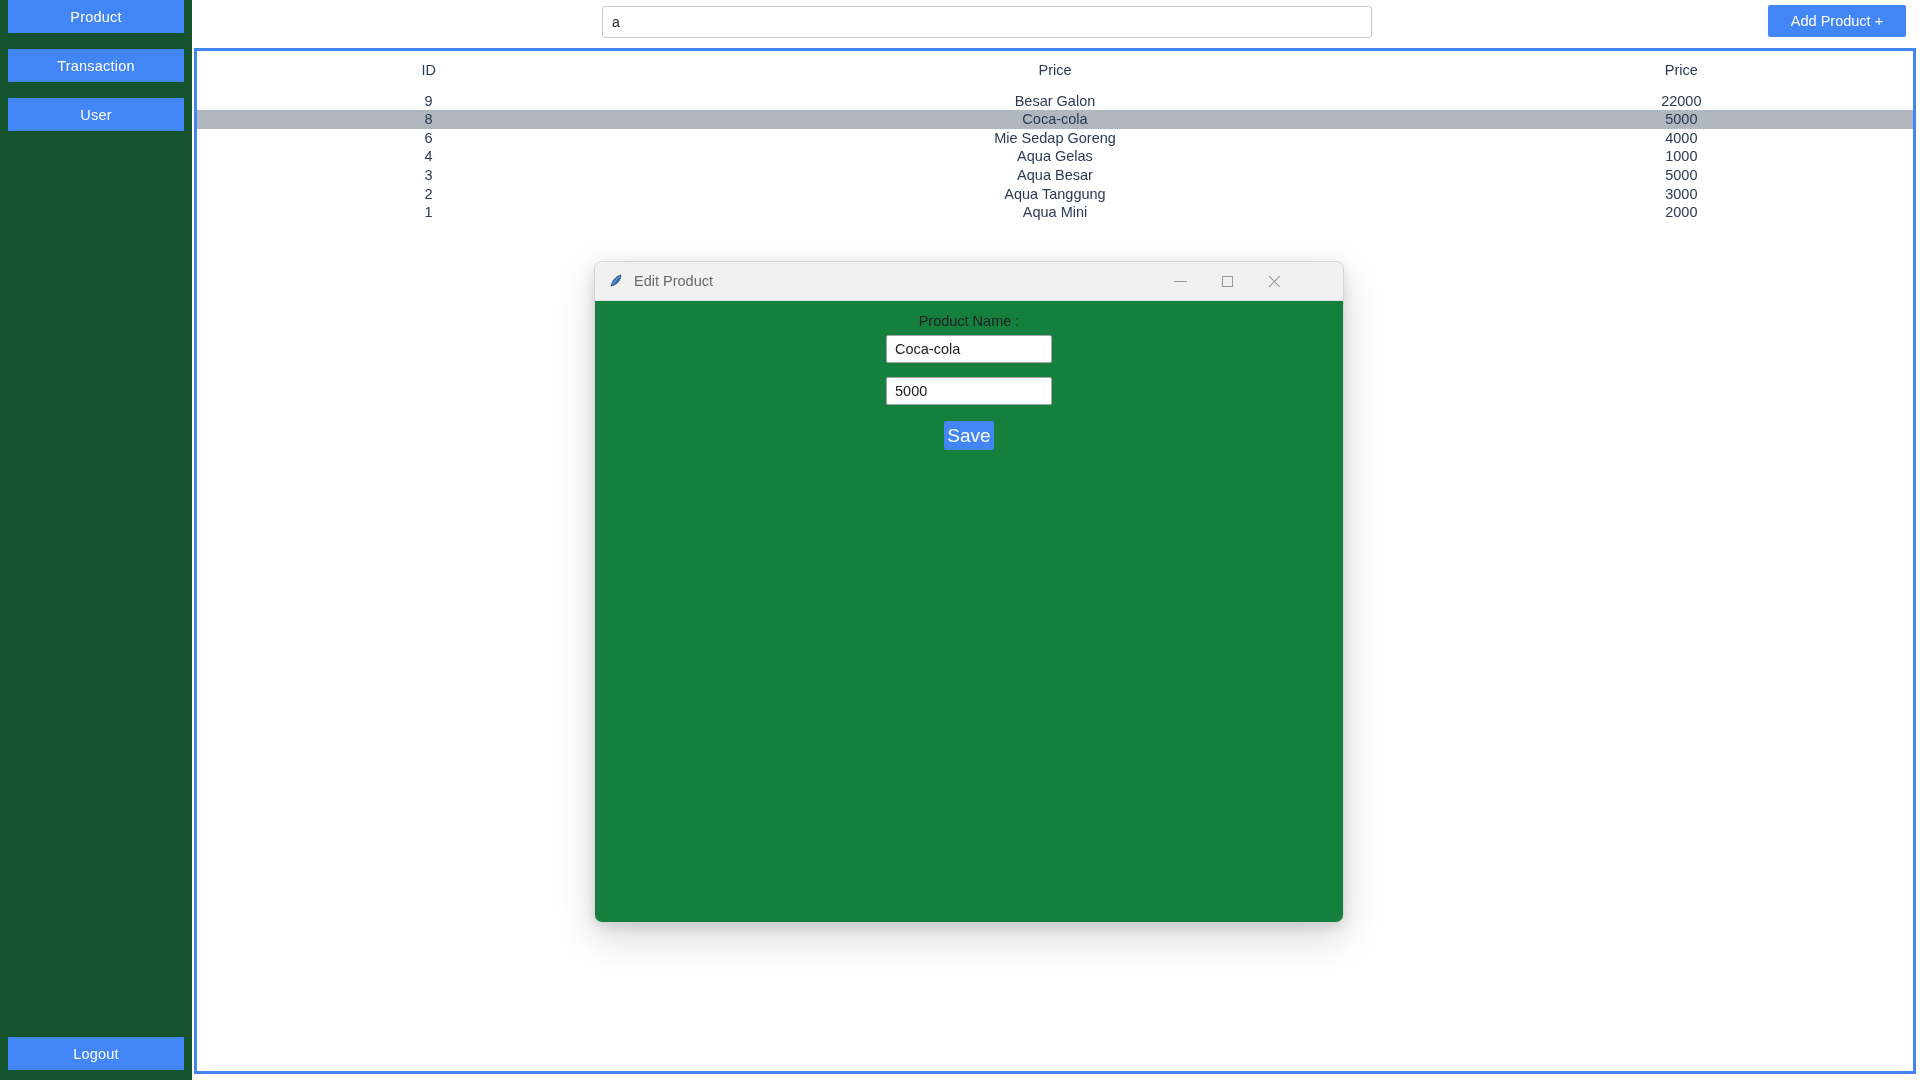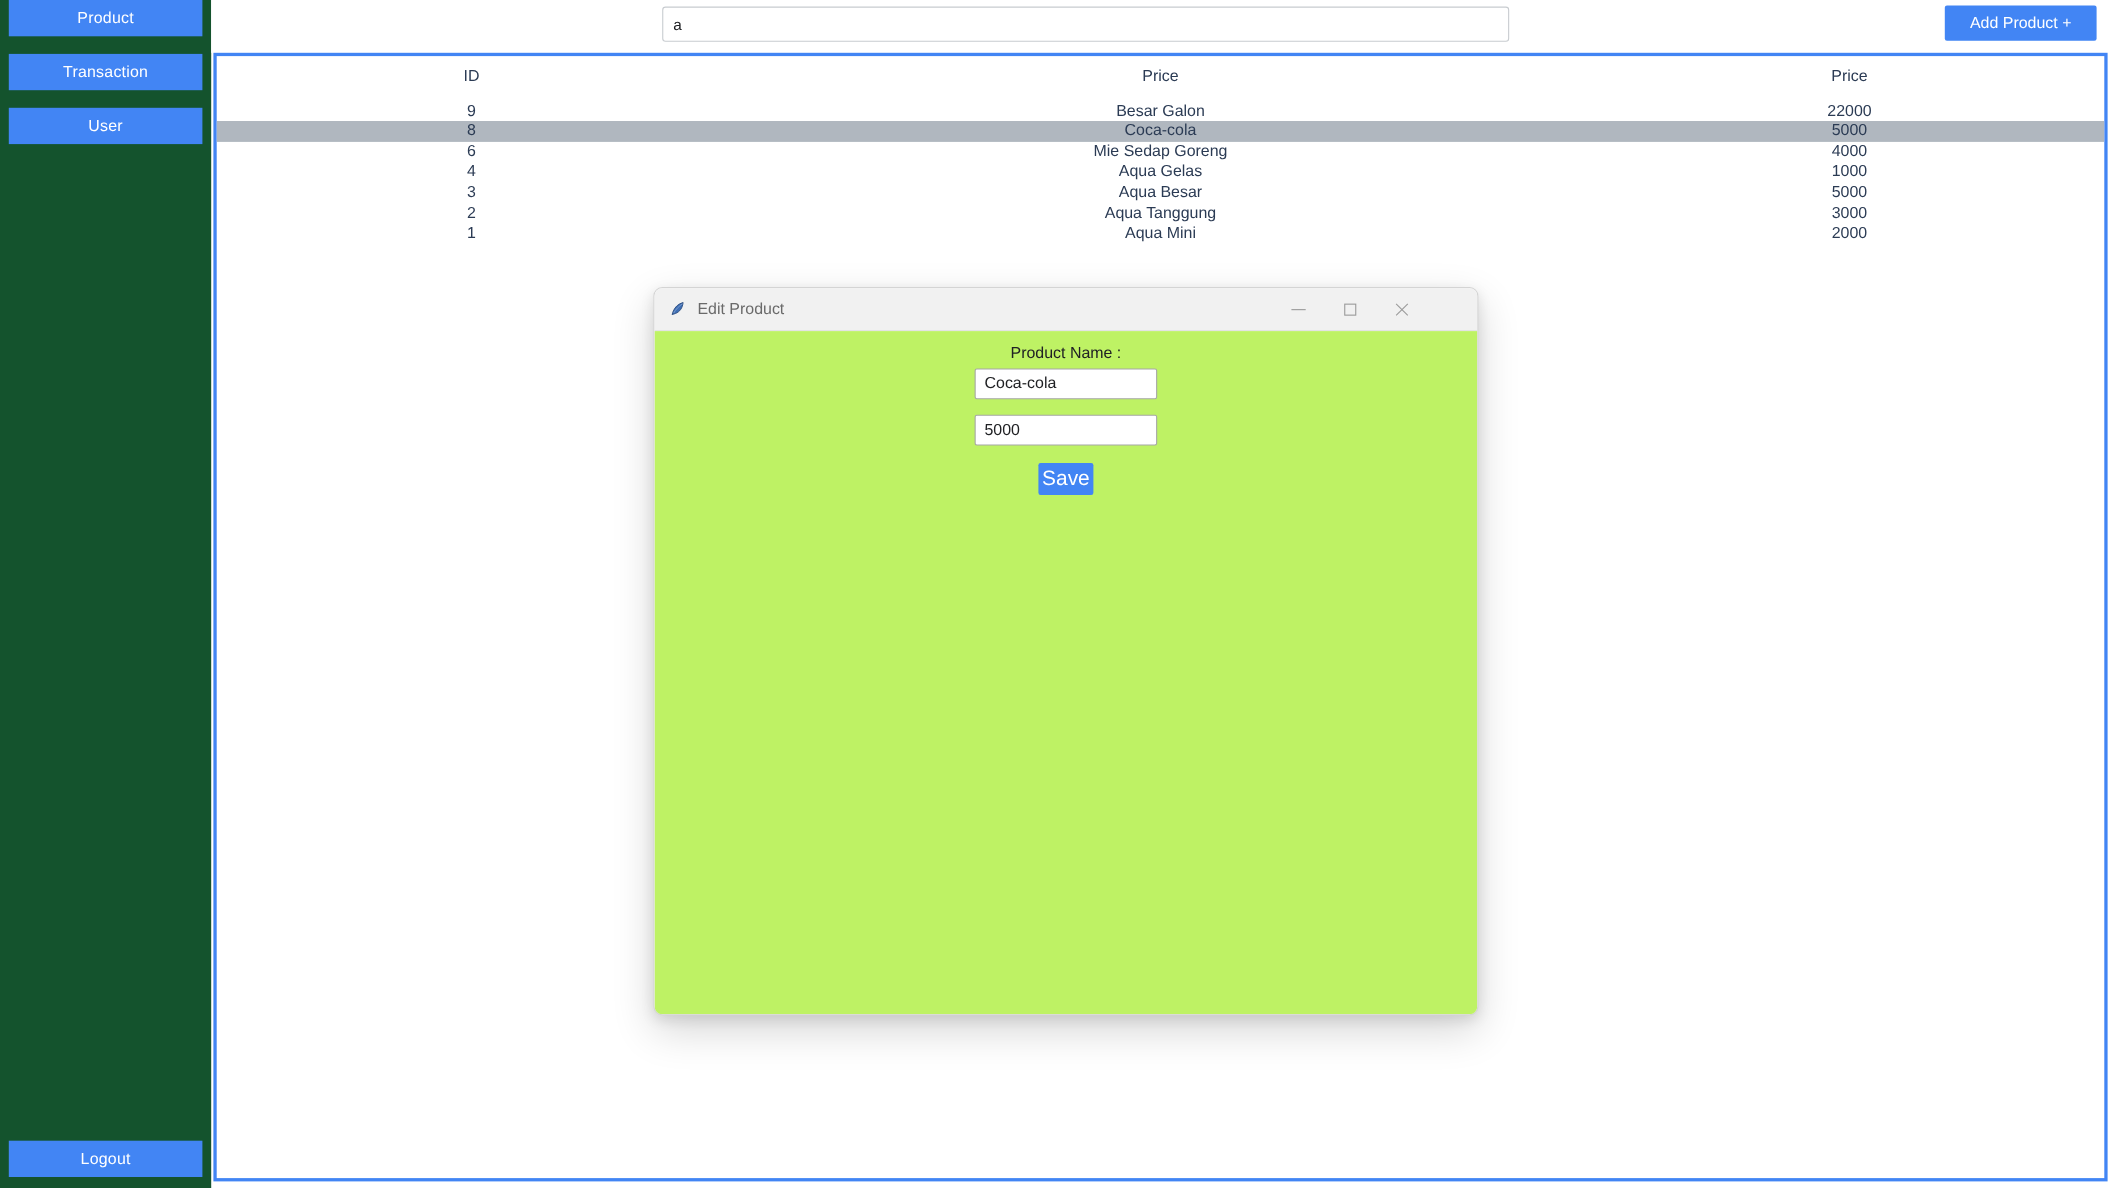--- a/index.html
+++ b/index.html
@@ -182,21 +182,21 @@
     left: 0; top: 6px;
     width: 15px; height: 1px;
     background: #9a9a9a;
   }
   .ctrl-close::before { transform: rotate(45deg); }
   .ctrl-close::after  { transform: rotate(-45deg); }
 
   #dialog-body {
     position: relative;
     height: 621px;
-    background: #bef264;
+    background: #15803d;
     padding-top: 12px;
     text-align: center;
   }
   .field-label {
     font-size: 14.5px;
     color: #202124;
     margin-bottom: 6px;
   }
   .field-input {
     display: block;

